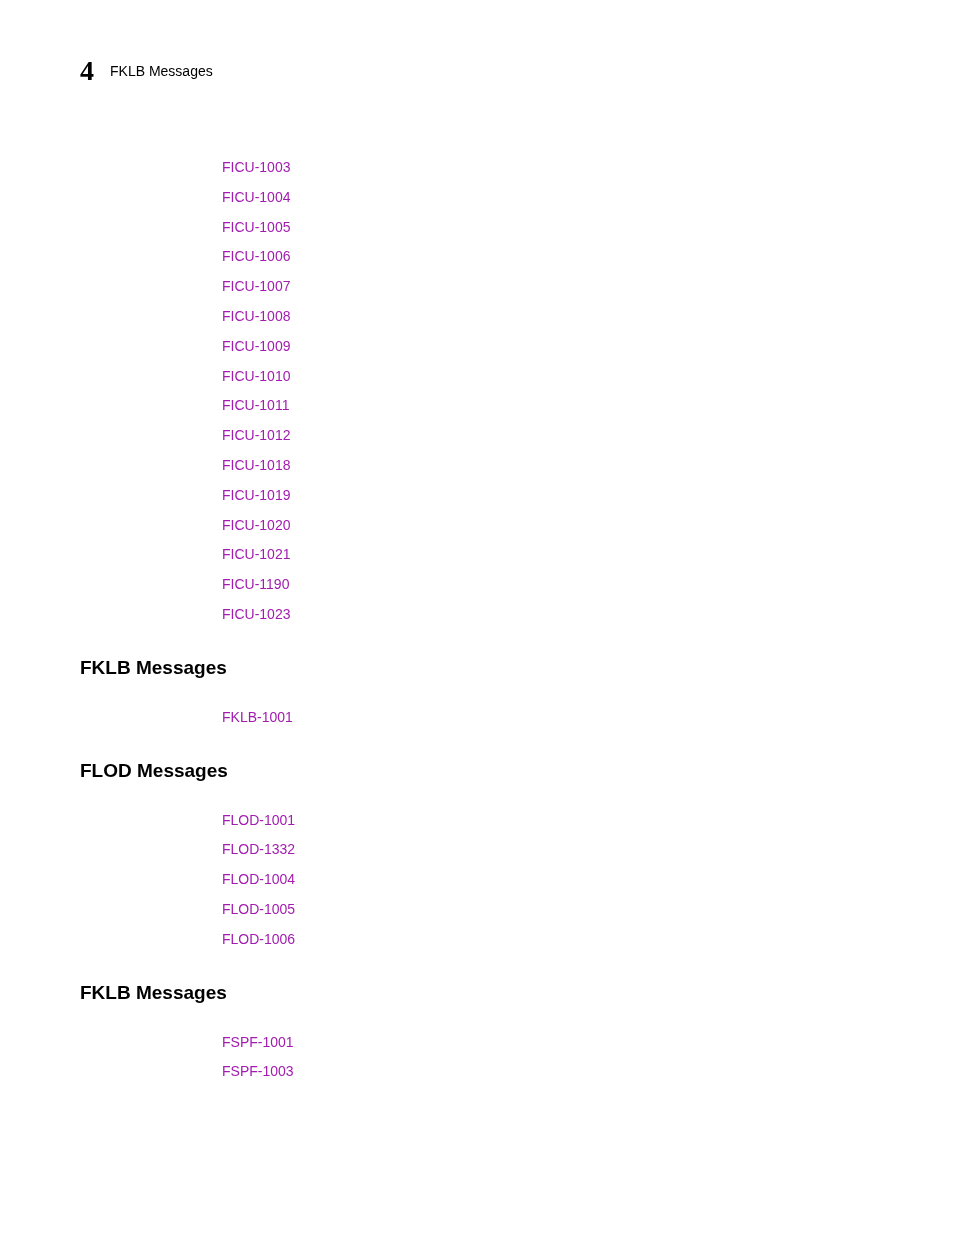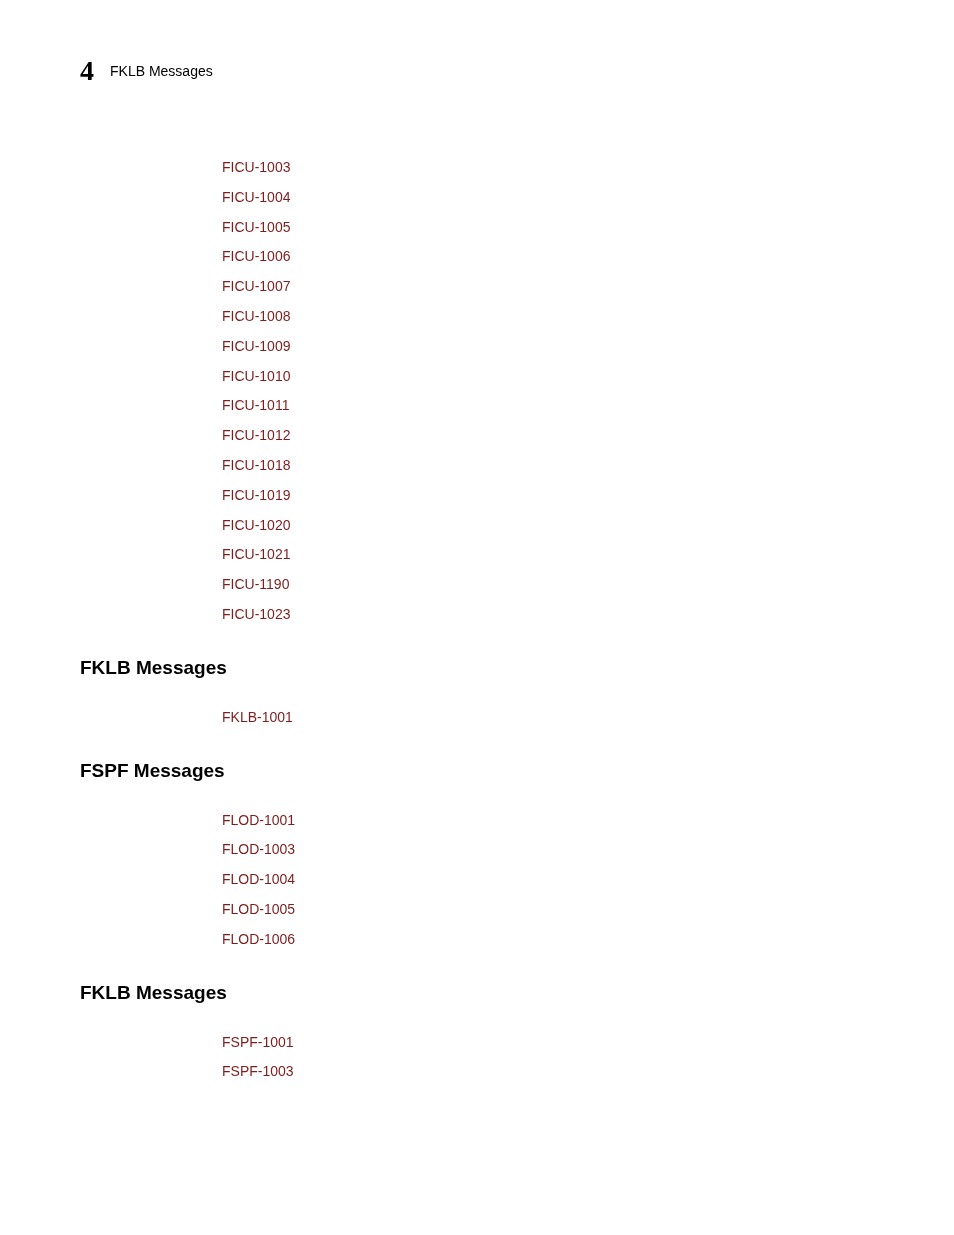--- a/index.html
+++ b/index.html
@@ -30,21 +30,21 @@
   }
   .header-title {
     font-size: 14px;
     font-family: Arial, Helvetica, sans-serif;
   }
   .link-list {
     margin-left: 142px;
   }
   .link-item {
     font-size: 14px;
-    color: #7f1d1d;
+    color: #a21caf;
     line-height: 1.2;
     margin-bottom: 13px;
     cursor: pointer;
   }
   .link-item:last-child {
     margin-bottom: 0;
   }
   .section-heading {
     font-size: 19px;
     font-weight: bold;
@@ -79,24 +79,24 @@
         <div class="link-item">FICU-1019</div>
         <div class="link-item">FICU-1020</div>
         <div class="link-item">FICU-1021</div>
         <div class="link-item">FICU-1190</div>
         <div class="link-item">FICU-1023</div>
       </div>
       <div class="section-heading">FKLB Messages</div>
       <div class="link-list">
         <div class="link-item">FKLB-1001</div>
       </div>
-      <div class="section-heading">FSPF Messages</div>
+      <div class="section-heading">FLOD Messages</div>
       <div class="link-list">
         <div class="link-item">FLOD-1001</div>
-        <div class="link-item">FLOD-1003</div>
+        <div class="link-item">FLOD-1332</div>
         <div class="link-item">FLOD-1004</div>
         <div class="link-item">FLOD-1005</div>
         <div class="link-item">FLOD-1006</div>
       </div>
       <div class="section-heading">FKLB Messages</div>
       <div class="link-list">
         <div class="link-item">FSPF-1001</div>
         <div class="link-item">FSPF-1003</div>
       </div>
     </div>

